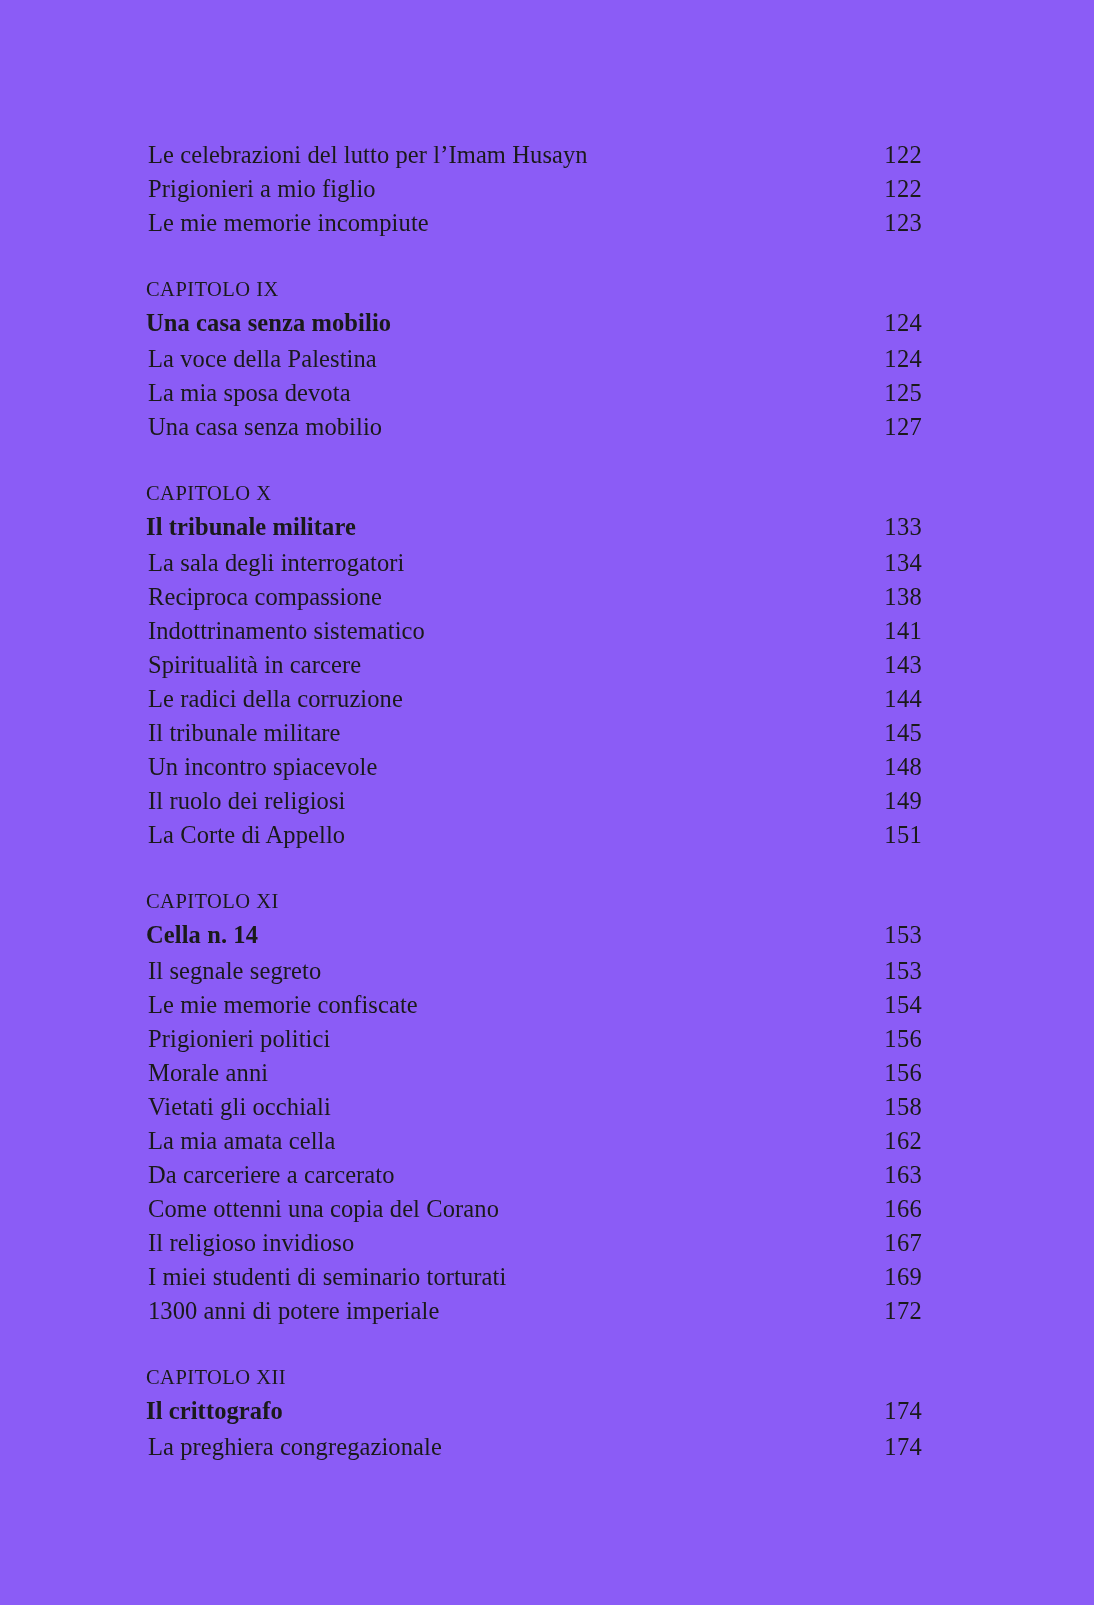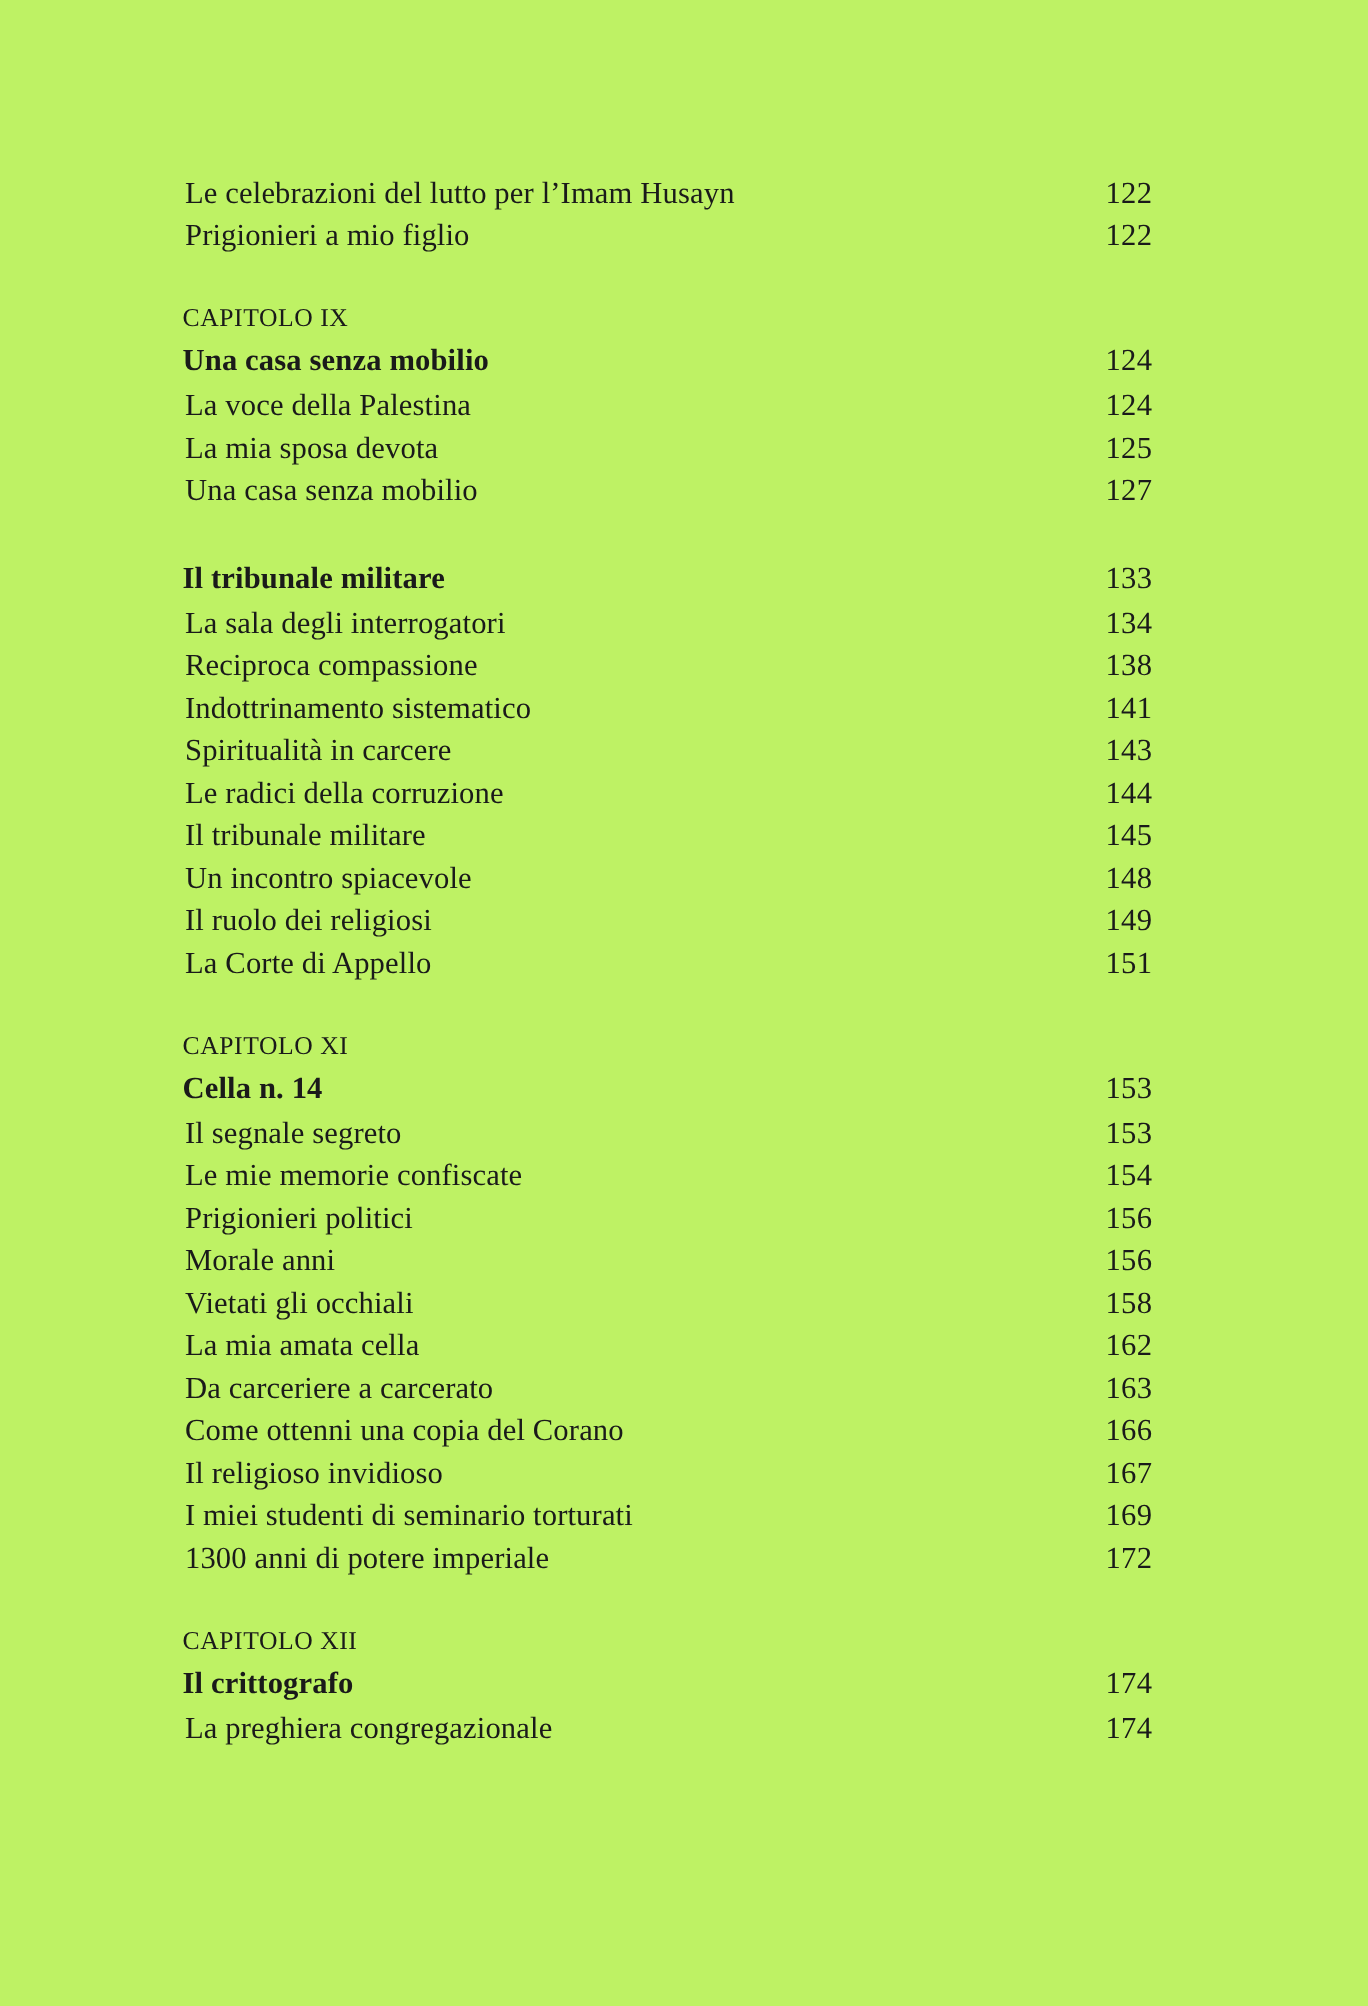--- a/index.html
+++ b/index.html
@@ -4,21 +4,21 @@
 <style>
   html, body {
     margin: 0;
     padding: 0;
     background: #ffffff;
   }
   .page {
     position: relative;
     width: 1094px;
     height: 1605px;
-    background: #bef264;
+    background: #8b5cf6;
     font-family: "Liberation Serif", "DejaVu Serif", serif;
     color: #1a1a1a;
     overflow: hidden;
   }
   .toc {
     position: absolute;
     left: 146px;
     top: 138px;
     width: 776px;
   }
@@ -77,20 +77,24 @@
 
     <div>
       <div class="row entry">
         <span class="label">Le celebrazioni del lutto per l’Imam Husayn</span>
         <span class="page-num">122</span>
       </div>
       <div class="row entry">
         <span class="label">Prigionieri a mio figlio</span>
         <span class="page-num">122</span>
       </div>
+      <div class="row entry">
+        <span class="label">Le mie memorie incompiute</span>
+        <span class="page-num">123</span>
+      </div>
     </div>
 
     <div class="chapter-gap"></div>
     <div>
       <div class="chapter-label">CAPITOLO IX</div>
       <div class="row chapter-title">
         <span class="label">Una casa senza mobilio</span>
         <span class="page-num">124</span>
       </div>
       <div class="row entry">
@@ -102,20 +106,21 @@
         <span class="page-num">125</span>
       </div>
       <div class="row entry">
         <span class="label">Una casa senza mobilio</span>
         <span class="page-num">127</span>
       </div>
     </div>
 
     <div class="chapter-gap"></div>
     <div>
+      <div class="chapter-label">CAPITOLO X</div>
       <div class="row chapter-title">
         <span class="label">Il tribunale militare</span>
         <span class="page-num">133</span>
       </div>
       <div class="row entry">
         <span class="label">La sala degli interrogatori</span>
         <span class="page-num">134</span>
       </div>
       <div class="row entry">
         <span class="label">Reciproca compassione</span>

